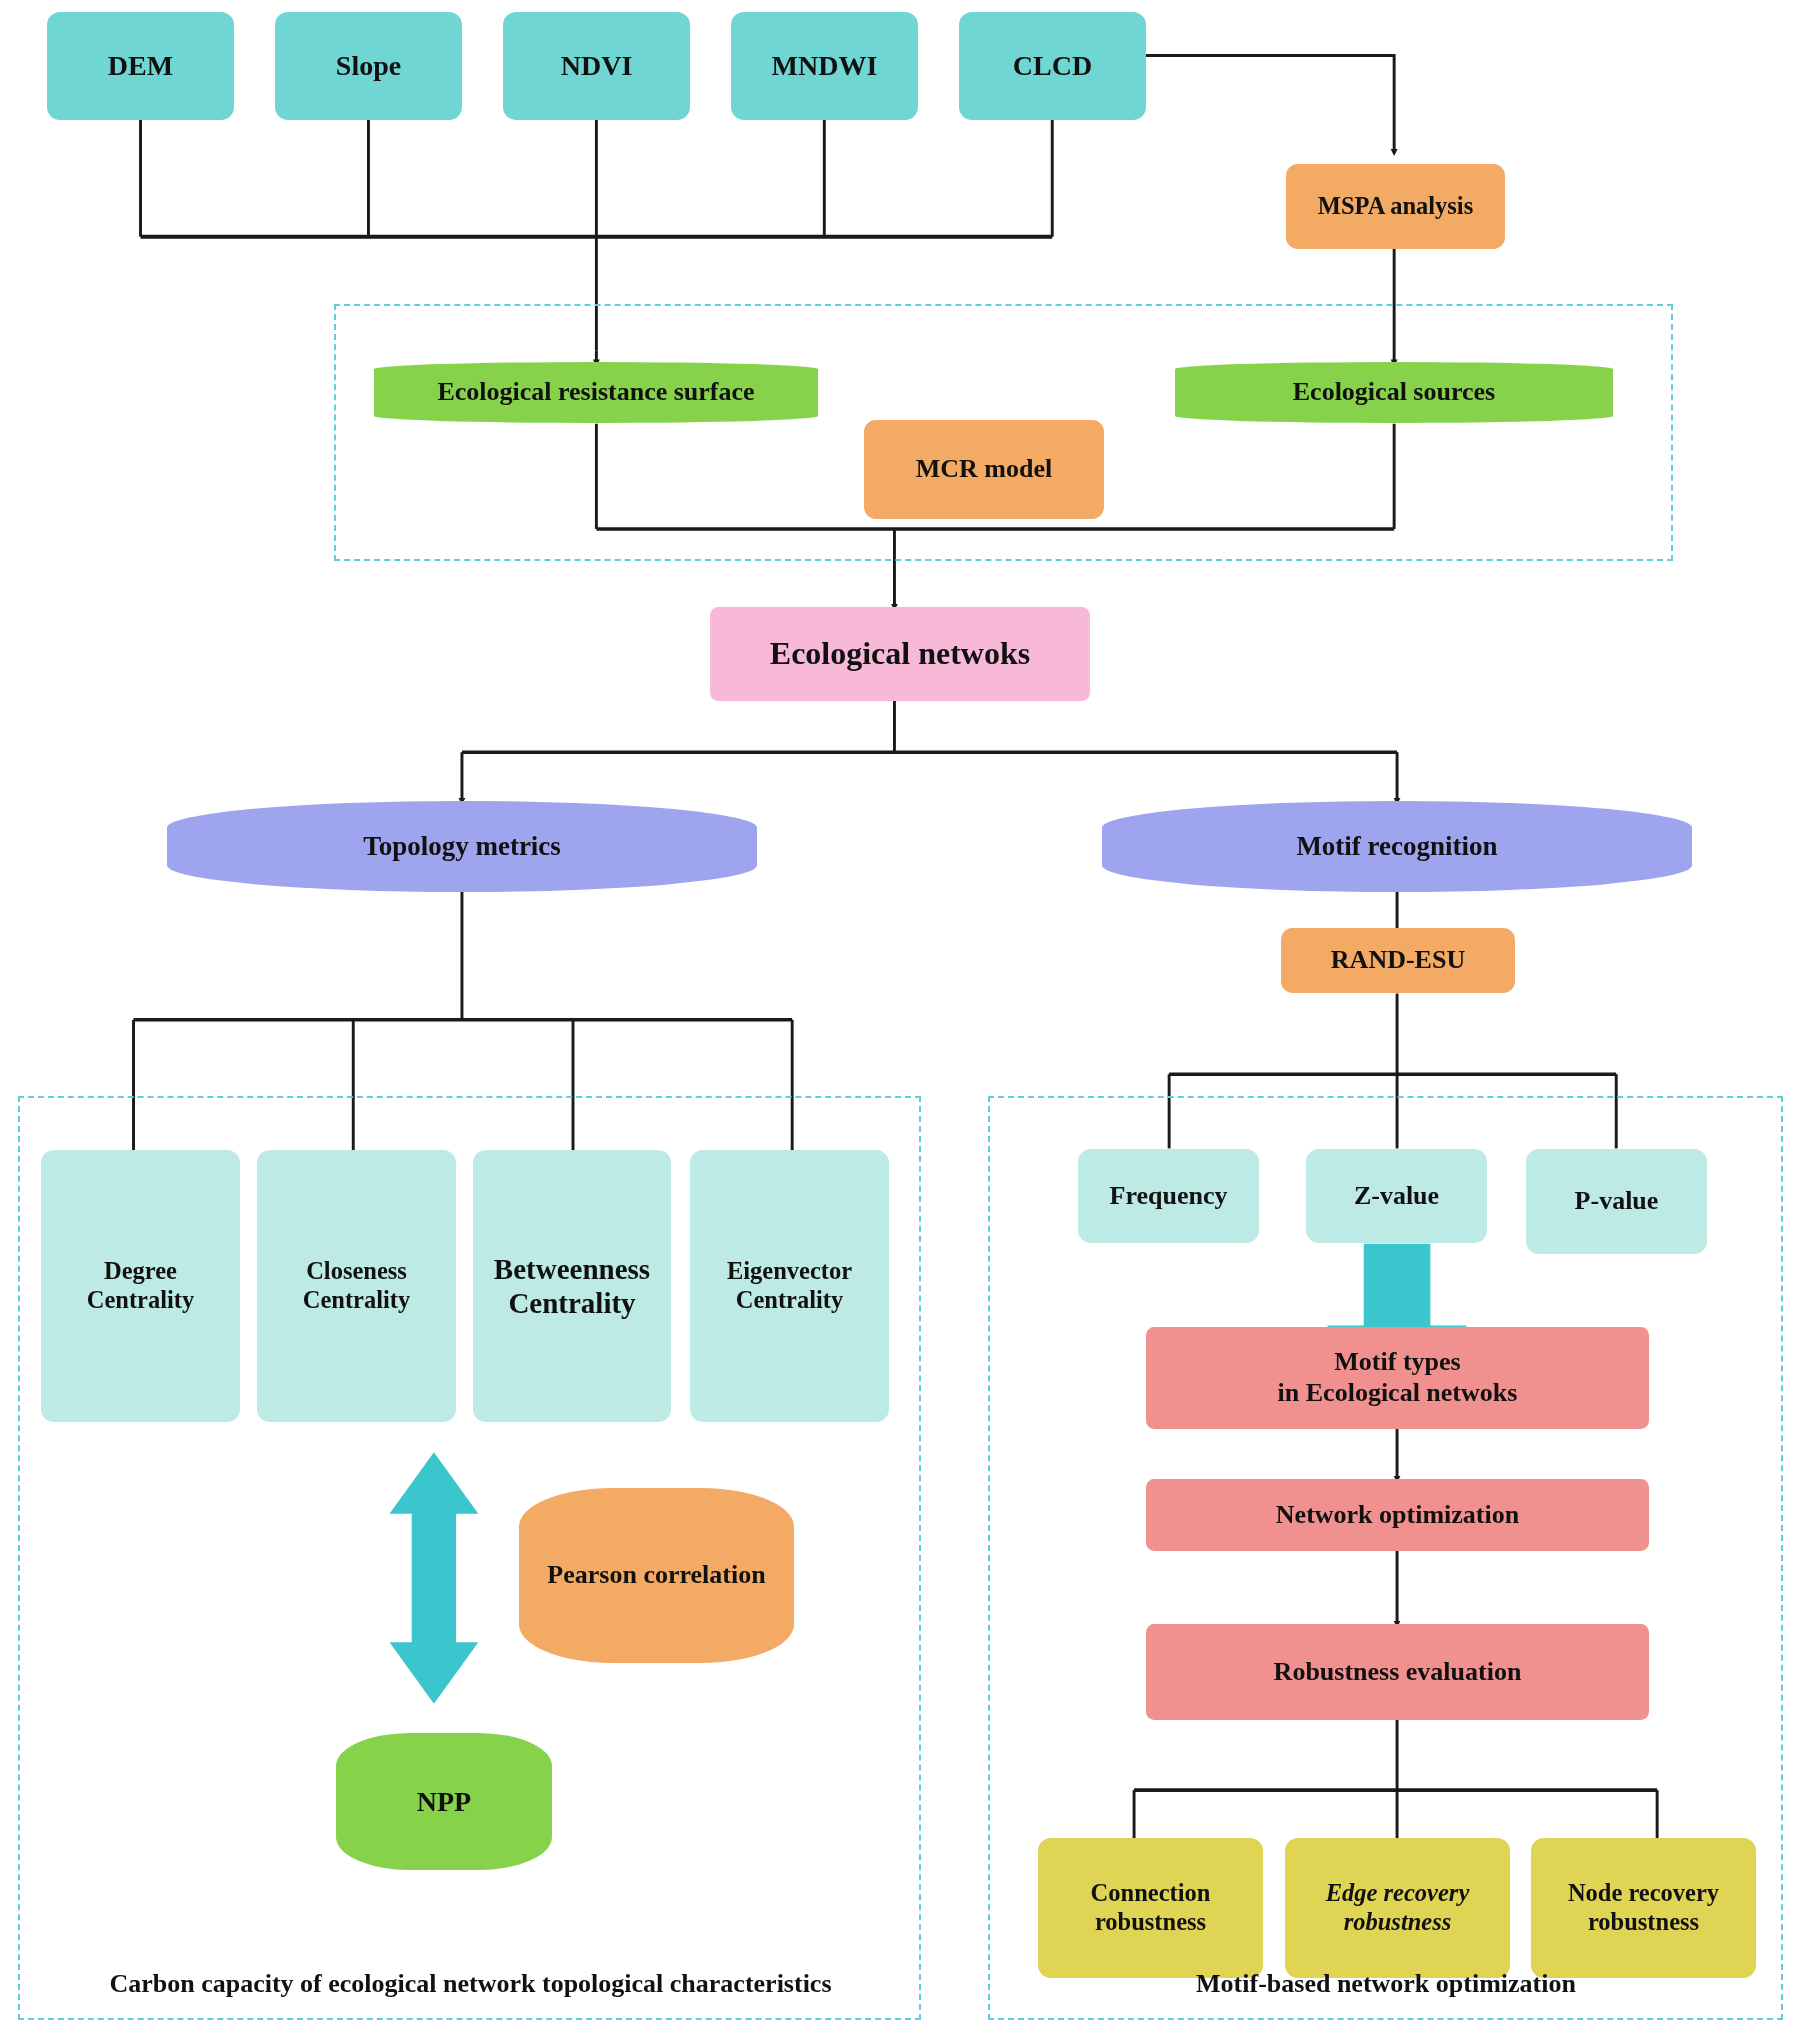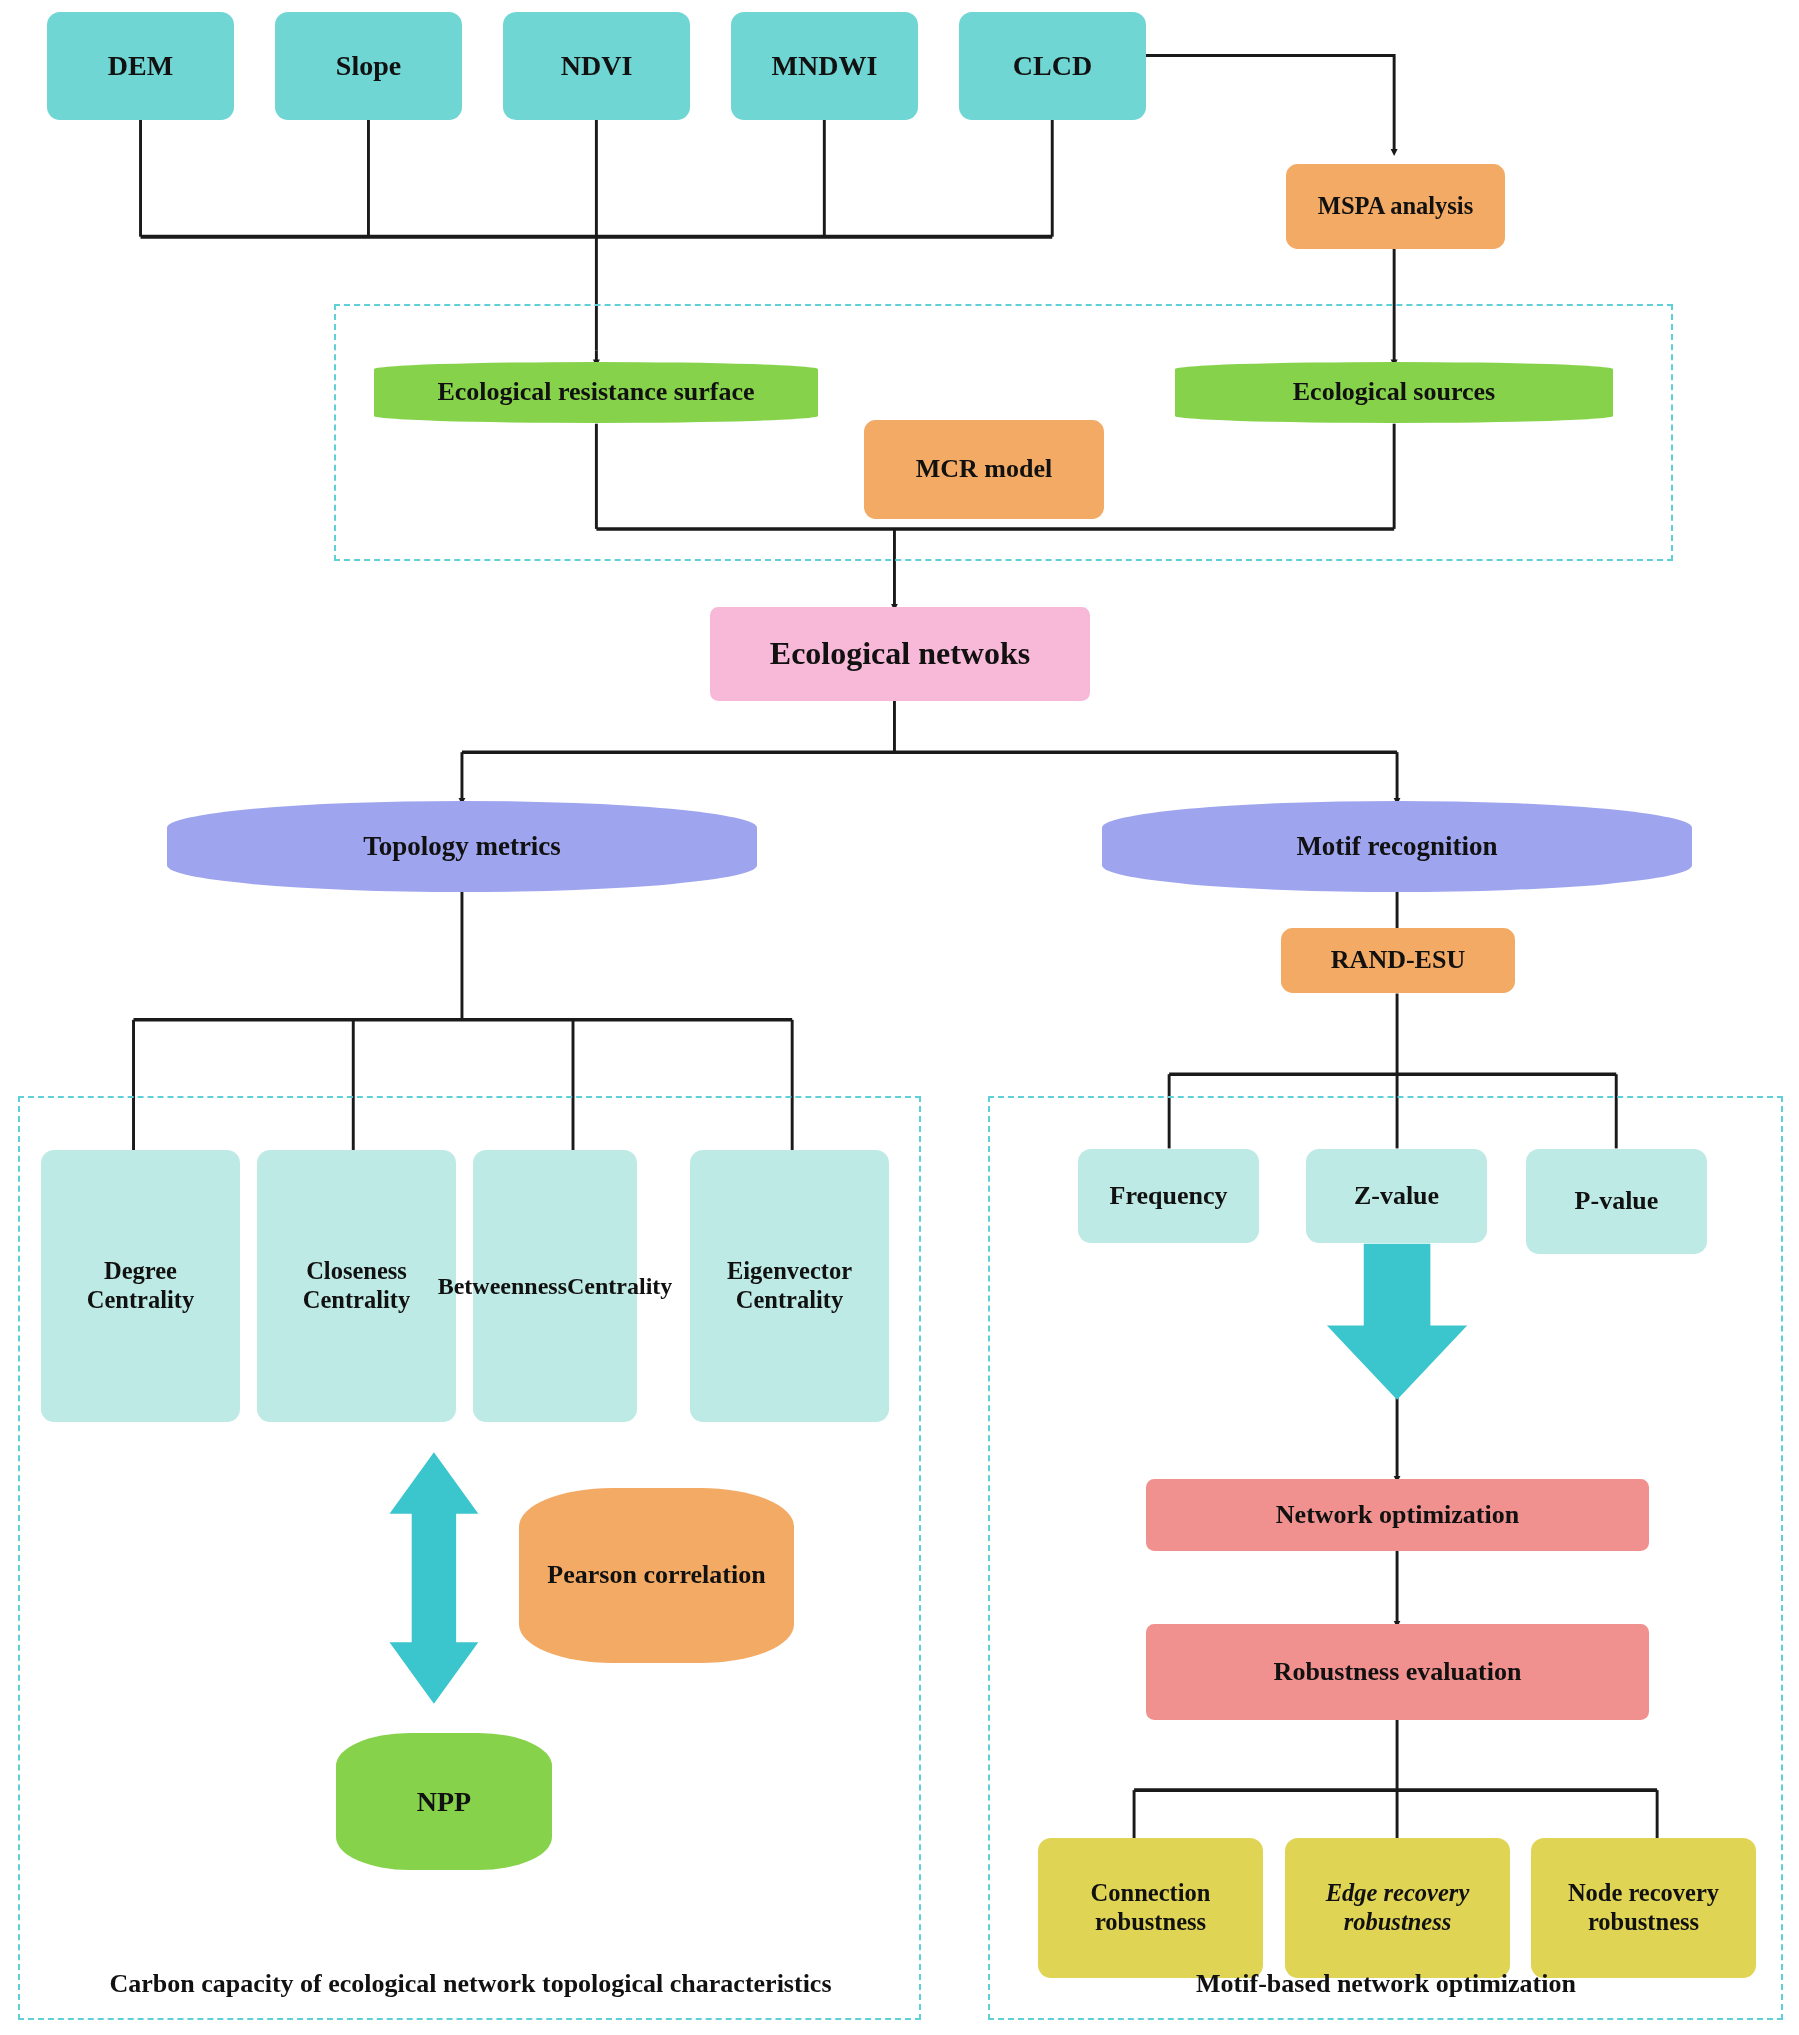--- a/index.html
+++ b/index.html
@@ -137,21 +137,21 @@
   </div>
 
   <div class="node lightteal" style="left:41px;top:1150px;width:199px;height:272px;font-size:24.5px;flex-direction:column;">
     <span>Degree</span>
     <span>Centrality</span>
   </div>
   <div class="node lightteal" style="left:257px;top:1150px;width:199px;height:272px;font-size:24.5px;flex-direction:column;">
     <span>Closeness</span>
     <span>Centrality</span>
   </div>
-  <div class="node lightteal" style="left:473px;top:1150px;width:164px;height:272px;font-size:24px;flex-direction:row;">
+  <div class="node lightteal" style="left:473px;top:1150px;width:198px;height:272px;font-size:29px;flex-direction:column;">
     <span>Betweenness</span>
     <span>Centrality</span>
   </div>
   <div class="node lightteal" style="left:690px;top:1150px;width:199px;height:272px;font-size:24.5px;flex-direction:column;">
     <span>Eigenvector</span>
     <span>Centrality</span>
   </div>
 
   <div class="node orange barrel" style="left:519px;top:1488px;width:275px;height:175px;font-size:26px;border-radius:34% / 22%;">
     <span>Pearson correlation</span>
@@ -163,20 +163,24 @@
   <div class="node lightteal" style="left:1078px;top:1149px;width:181px;height:94px;font-size:26px;">
     <span>Frequency</span>
   </div>
   <div class="node lightteal" style="left:1306px;top:1149px;width:181px;height:94px;font-size:26px;">
     <span>Z-value</span>
   </div>
   <div class="node lightteal" style="left:1526px;top:1149px;width:181px;height:105px;font-size:26px;">
     <span>P-value</span>
   </div>
 
+  <div class="node red" style="left:1146px;top:1327px;width:503px;height:102px;font-size:26px;flex-direction:column;">
+    <span>Motif types</span>
+    <span>in Ecological netwoks</span>
+  </div>
   <div class="node red" style="left:1146px;top:1479px;width:503px;height:72px;font-size:26px;">
     <span>Network optimization</span>
   </div>
   <div class="node red" style="left:1146px;top:1624px;width:503px;height:96px;font-size:26px;">
     <span>Robustness evaluation</span>
   </div>
 
   <div class="node yellow" style="left:1038px;top:1838px;width:225px;height:140px;font-size:24.5px;flex-direction:column;">
     <span>Connection</span>
     <span>robustness</span>

